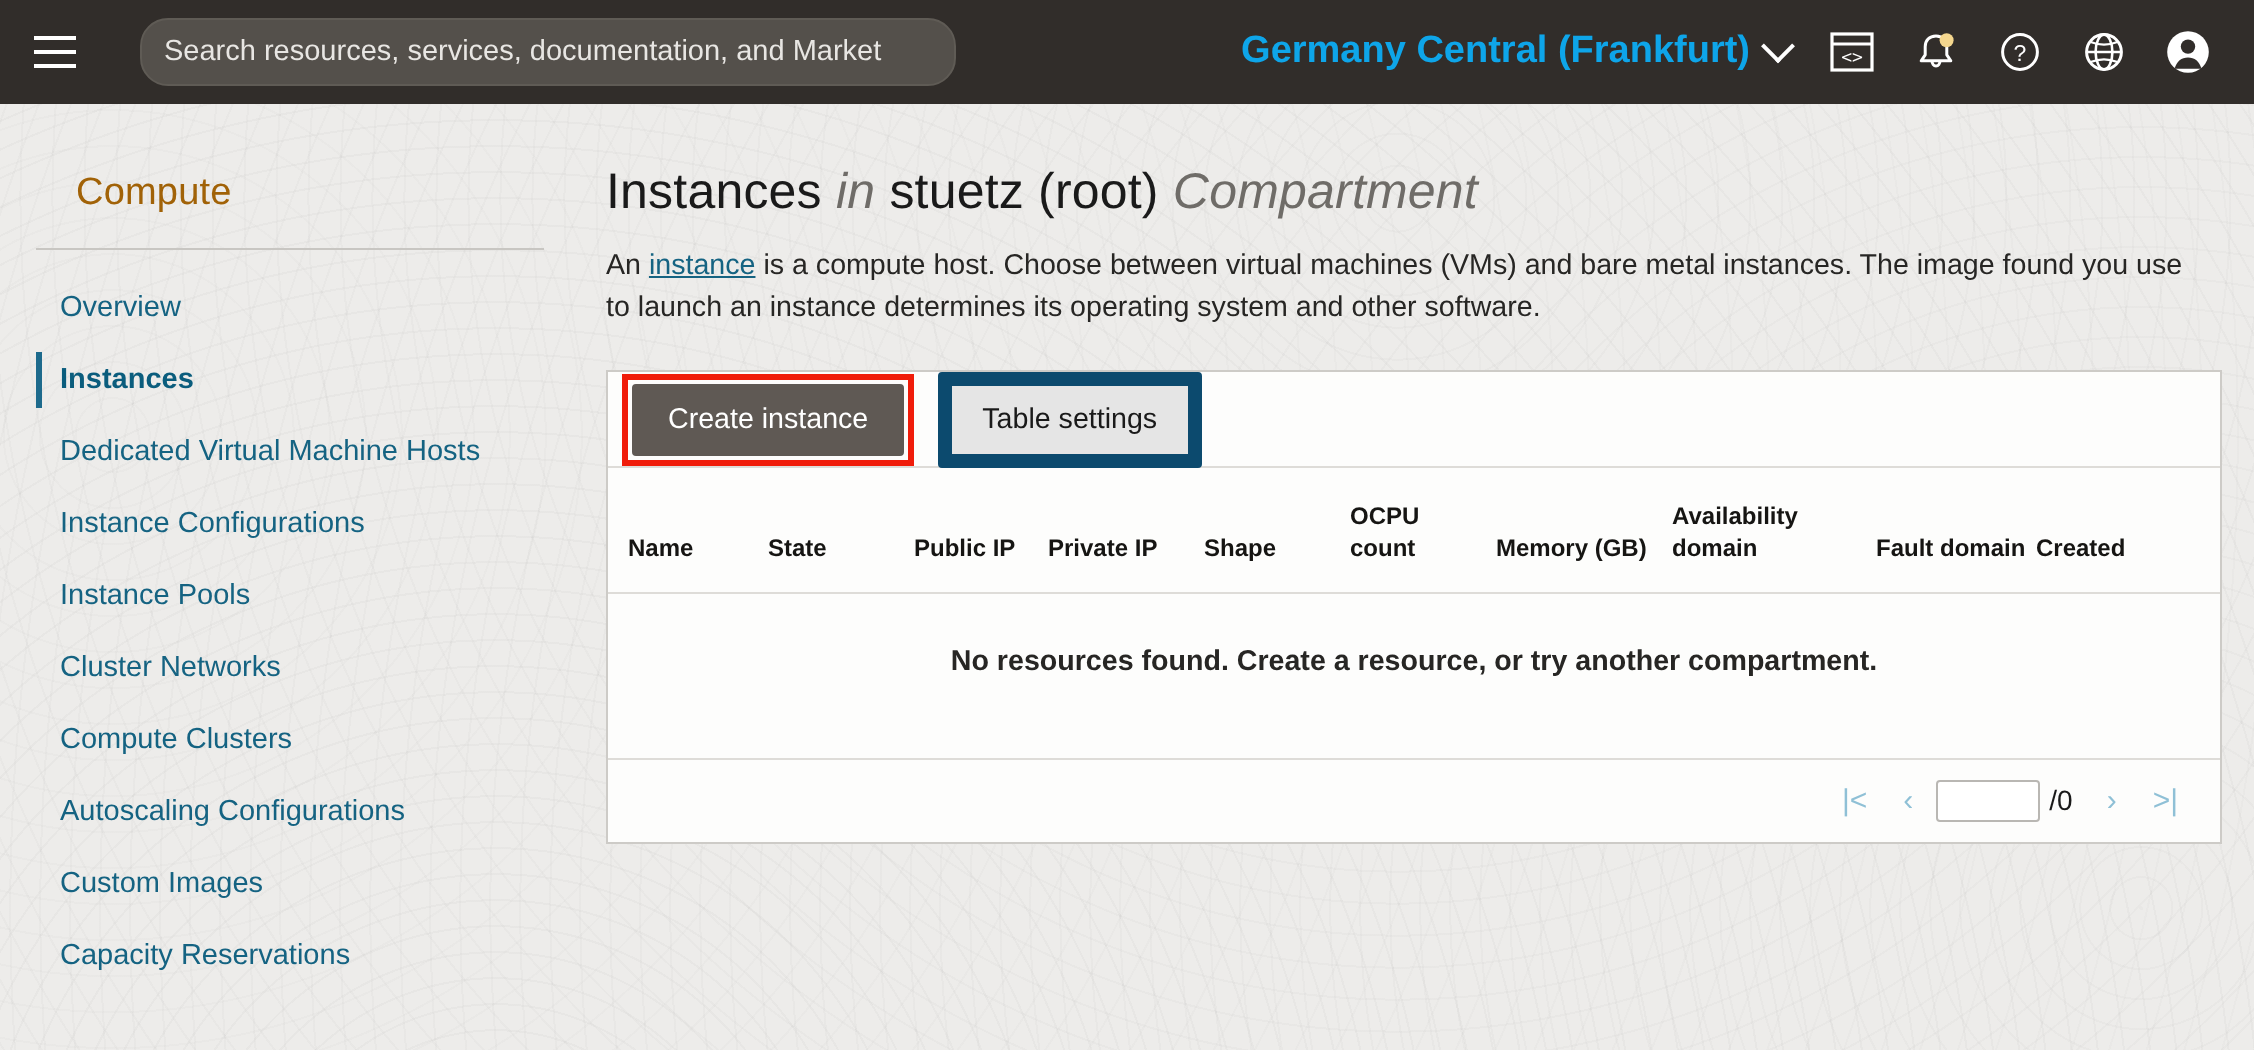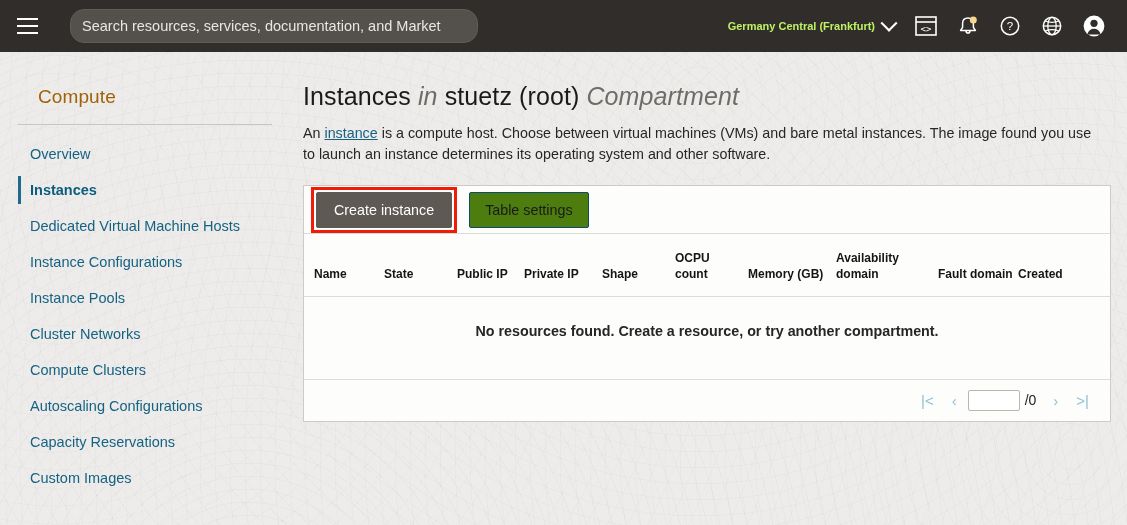--- a/index.html
+++ b/index.html
@@ -111,22 +111,22 @@
     margin-left: auto;
     display: flex;
     align-items: center;
     gap: 0px;
   }
 
   .region-selector {
     display: flex;
     align-items: center;
     gap: 8px;
-    color: #bef264;
-    font-size: 11px;
+    color: #0ea5e9;
+    font-size: 19px;
     font-weight: bold;
     padding: 6px 10px;
     cursor: pointer;
     white-space: nowrap;
   }
   .chevron-down {
     width: 12px; height: 12px;
     border-right: 2px solid #fff;
     border-bottom: 2px solid #fff;
     transform: rotate(45deg) translate(-2px,-2px);
@@ -260,23 +260,23 @@
     color: #ffffff;
     border: 1px solid #5f5954;
     border-radius: 2px;
     font-family: "Liberation Sans", sans-serif;
     font-size: 14.3px;
     padding: 9px 17px;
     cursor: pointer;
     white-space: nowrap;
   }
   .btn-secondary {
-    background: #4d7c0f;
+    background: #e5e5e5;
     color: #1a1a1a;
-    border: 1px solid #0c4a6e;
+    border: 7px solid #0c4a6e;
     border-radius: 2px;
     font-family: "Liberation Sans", sans-serif;
     font-size: 14.3px;
     padding: 9px 15px;
     cursor: pointer;
     margin-left: 12px;
     white-space: nowrap;
   }
 
   table.data-table {
@@ -416,22 +416,22 @@
     <div class="sidebar-divider"></div>
     <div class="nav-list">
       <div class="nav-item">Overview</div>
       <div class="nav-item active">Instances</div>
       <div class="nav-item">Dedicated Virtual Machine Hosts</div>
       <div class="nav-item">Instance Configurations</div>
       <div class="nav-item">Instance Pools</div>
       <div class="nav-item">Cluster Networks</div>
       <div class="nav-item">Compute Clusters</div>
       <div class="nav-item">Autoscaling Configurations</div>
+      <div class="nav-item">Custom Images</div>
       <div class="nav-item">Capacity Reservations</div>
-      <div class="nav-item">Custom Images</div>
     </div>
   </div>
 
   <div class="main">
 
     <h1 class="page-title">
       <span>Instances</span>
       <span class="em">in</span>
       <span>stuetz (root)</span>
       <span class="em">Compartment</span>

